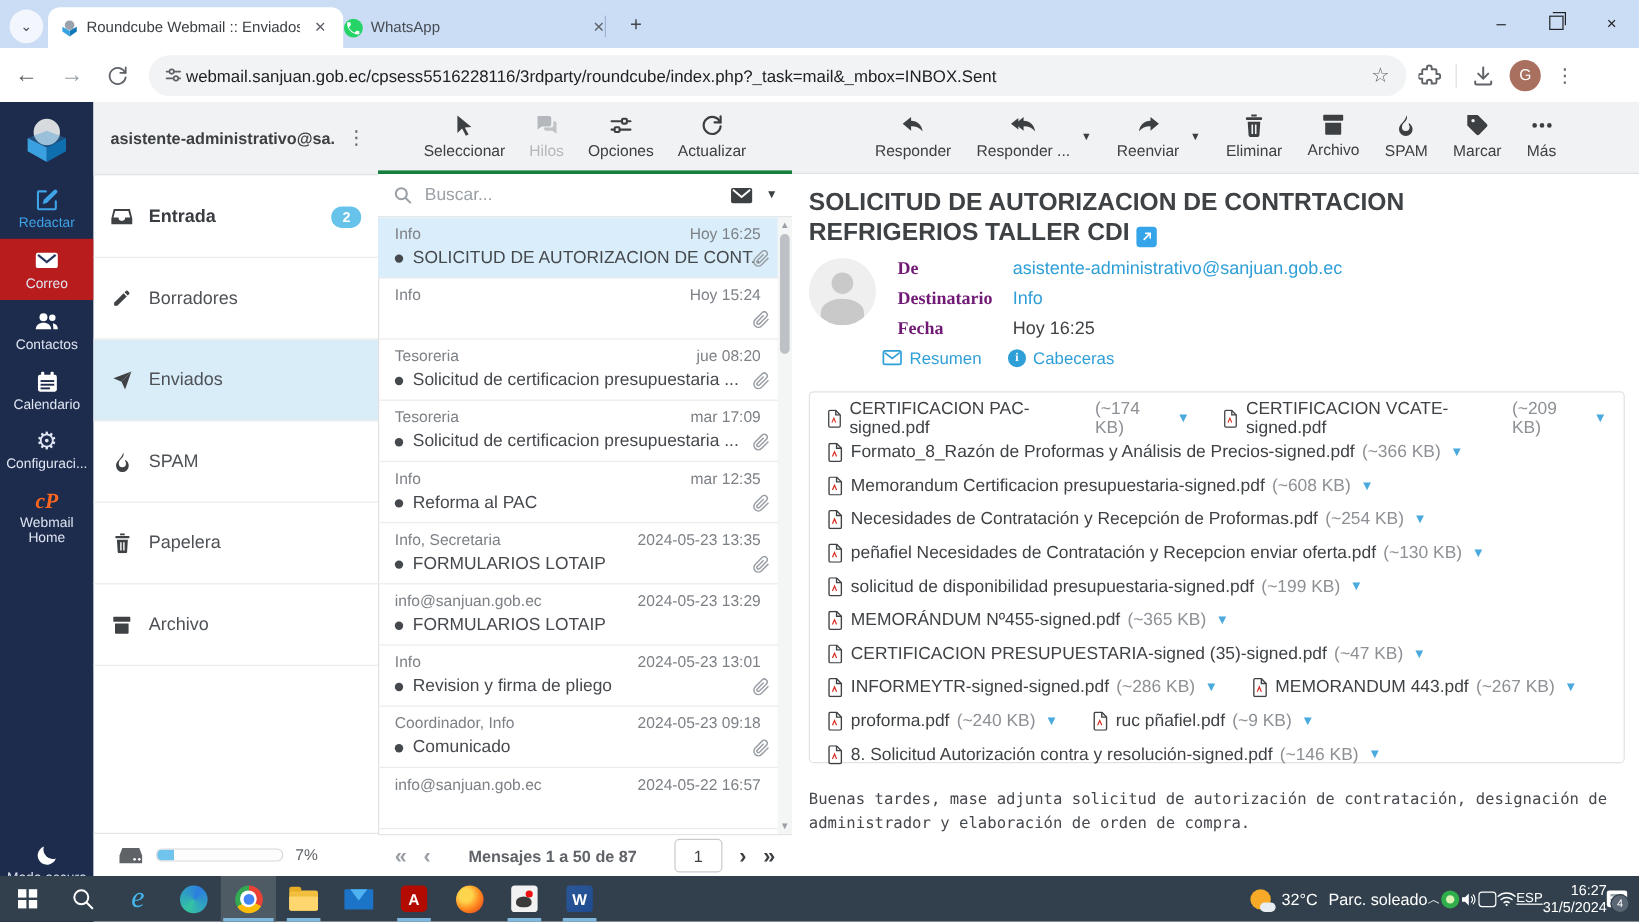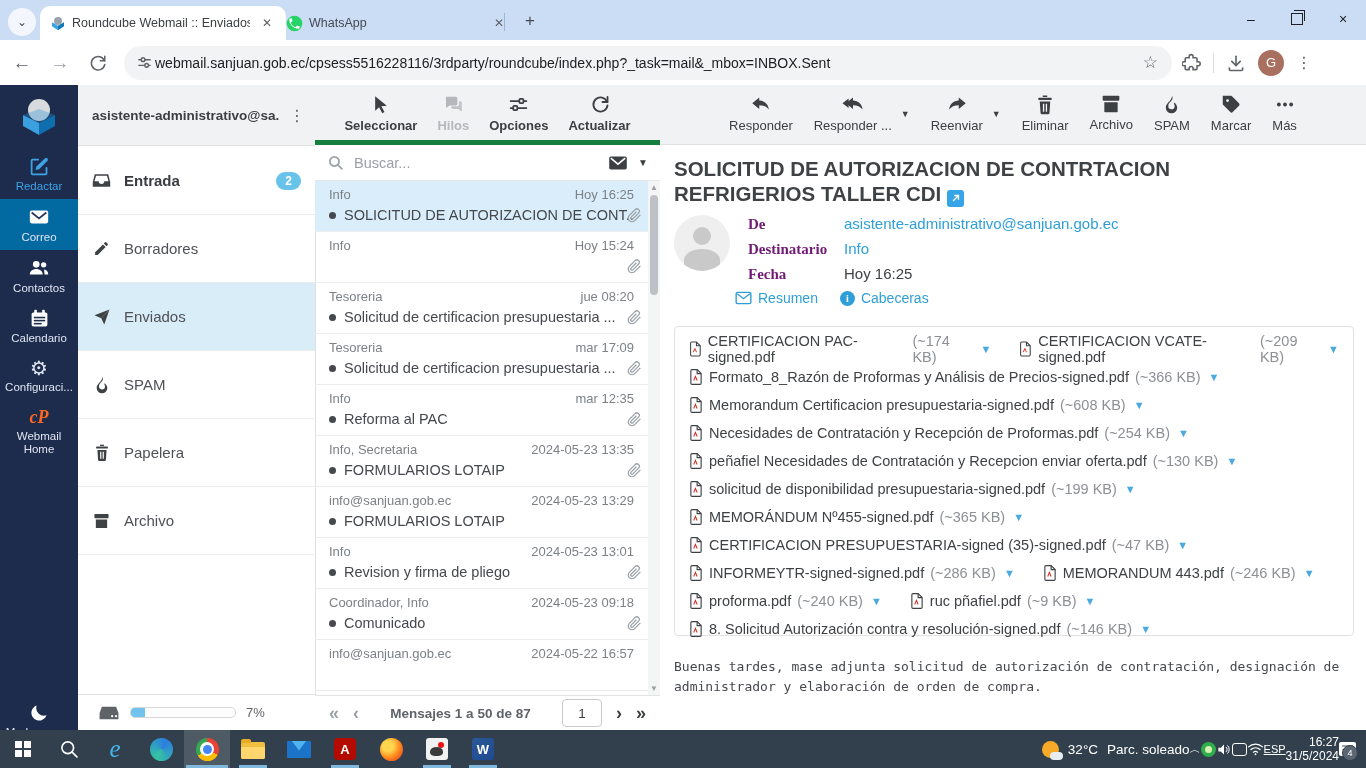--- a/index.html
+++ b/index.html
@@ -38,21 +38,21 @@
   #avatar-g{width:26px;height:26px;border-radius:50%;background:#a96f5f;color:#fff;font-size:13px;
     display:flex;align-items:center;justify-content:center;}
   .kebab{font-size:16px;color:#5f6368;}
   
   #app{position:absolute;left:0;top:85px;width:1366px;height:645px;background:#fff;}
   
   #rail{position:absolute;left:0;top:0;width:78px;height:759px;background:#1d2b4c;display:flex;flex-direction:column;
     align-items:center;color:#dfe5f2;}
   .rail-item{width:78px;display:flex;flex-direction:column;align-items:center;padding:7px 0 6px;gap:3px;}
   .rail-label{font-size:11.5px;text-align:center;line-height:13px;}
-  .rail-item.sel{background:#0369a1;}
+  .rail-item.sel{background:#b91c1c;}
   .rail-item.compose .rail-label{color:#3fa3e8;}
   .rail-item.logout .rail-label{color:#ef5350;}
   .rail-spacer{flex:1;}
   #rail-logo{margin:10px 0 12px;}
   
   #folders{position:absolute;left:78px;top:0;width:237px;height:645px;border-right:1px solid #e0e0e0;background:#fff;}
   #folder-head{position:absolute;left:0;top:0;width:237px;height:60px;background:#f1f2f3;border-bottom:1px solid #dfe1e3;
     display:flex;align-items:center;}
   #account-name{flex:1;text-align:center;font-size:13.5px;font-weight:bold;color:#3c4043;padding-left:14px;
     white-space:nowrap;overflow:hidden;}
@@ -64,22 +64,22 @@
   .folder.sel{background:#d9edf9;}
   .badge{margin-left:auto;background:#67c3ea;color:#fff;font-size:12px;font-weight:bold;border-radius:9px;
     padding:2px 9px;}
   #quota{position:absolute;left:0;bottom:0;width:237px;height:36px;border-top:1px solid #e4e4e4;
     display:flex;align-items:center;gap:10px;padding:0 20px;box-sizing:border-box;}
   #quota-bar{width:104px;height:9px;border:1px solid #d7d7d7;border-radius:5px;background:#fdfdfd;overflow:hidden;}
   #quota-fill{width:13%;height:100%;background:#6fc3ed;}
   #quota-label{font-size:13px;color:#5f6368;}
   
   #mlist{position:absolute;left:315px;top:0;width:345px;height:645px;border-right:1px solid #e0e0e0;}
-  #mlist-toolbar{position:absolute;left:0;top:0;width:345px;height:60px;background:#f1f2f3;border-bottom:5px solid #15803d;
-    display:flex;align-items:flex-start;justify-content:center;gap:20px;padding-top:9px;box-sizing:border-box;font-weight:bold;}
+  #mlist-toolbar{position:absolute;left:0;top:0;width:345px;height:60px;background:#f1f2f3;border-bottom:3px solid #15803d;
+    display:flex;align-items:flex-start;justify-content:center;gap:20px;padding-top:9px;box-sizing:border-box;}
   .tbtn{display:flex;flex-direction:column;align-items:center;gap:3px;color:#3c4043;}
   .tbtn .tlabel{font-size:13px;}
   .tbtn.disabled{color:#b4b8bc;}
   .tcaret{font-size:9px;color:#3c4043;margin-top:15px;margin-left:-12px;}
   #search-row{position:absolute;left:0;top:60px;width:345px;height:36px;background:#fff;border-bottom:1px solid #e6e6e6;
     display:flex;align-items:center;padding:0 12px;box-sizing:border-box;gap:8px;}
   #search-input{flex:1;border:none;outline:none;font-size:14.5px;color:#3c4043;
     font-family:"Liberation Sans",sans-serif;}
   #search-input::placeholder{color:#9aa0a6;}
   .search-right{display:flex;align-items:center;gap:10px;color:#3c4043;}
@@ -799,21 +799,21 @@
             <span class="att-size">(~286 KB)</span>
             <span class="att-caret">▼</span>
           </span>
         <span class="att">
             <svg width="14" height="16" viewBox="0 0 24 28" fill="none" stroke="#3f4245" stroke-width="2">
               <path d="M14 1H5a2 2 0 0 0-2 2v22a2 2 0 0 0 2 2h14a2 2 0 0 0 2-2V8z"></path>
               <polyline points="14 1 14 8 21 8"></polyline>
               <polyline points="8 20 11 13 14 20" stroke="#d93025" stroke-width="1.8"></polyline>
             </svg>
             <span class="att-name">MEMORANDUM 443.pdf</span>
-            <span class="att-size">(~246 KB)</span>
+            <span class="att-size">(~267 KB)</span>
             <span class="att-caret">▼</span>
           </span>
       </div>
       <div class="att-row">
         <span class="att">
             <svg width="14" height="16" viewBox="0 0 24 28" fill="none" stroke="#3f4245" stroke-width="2">
               <path d="M14 1H5a2 2 0 0 0-2 2v22a2 2 0 0 0 2 2h14a2 2 0 0 0 2-2V8z"></path>
               <polyline points="14 1 14 8 21 8"></polyline>
               <polyline points="8 20 11 13 14 20" stroke="#d93025" stroke-width="1.8"></polyline>
             </svg>

